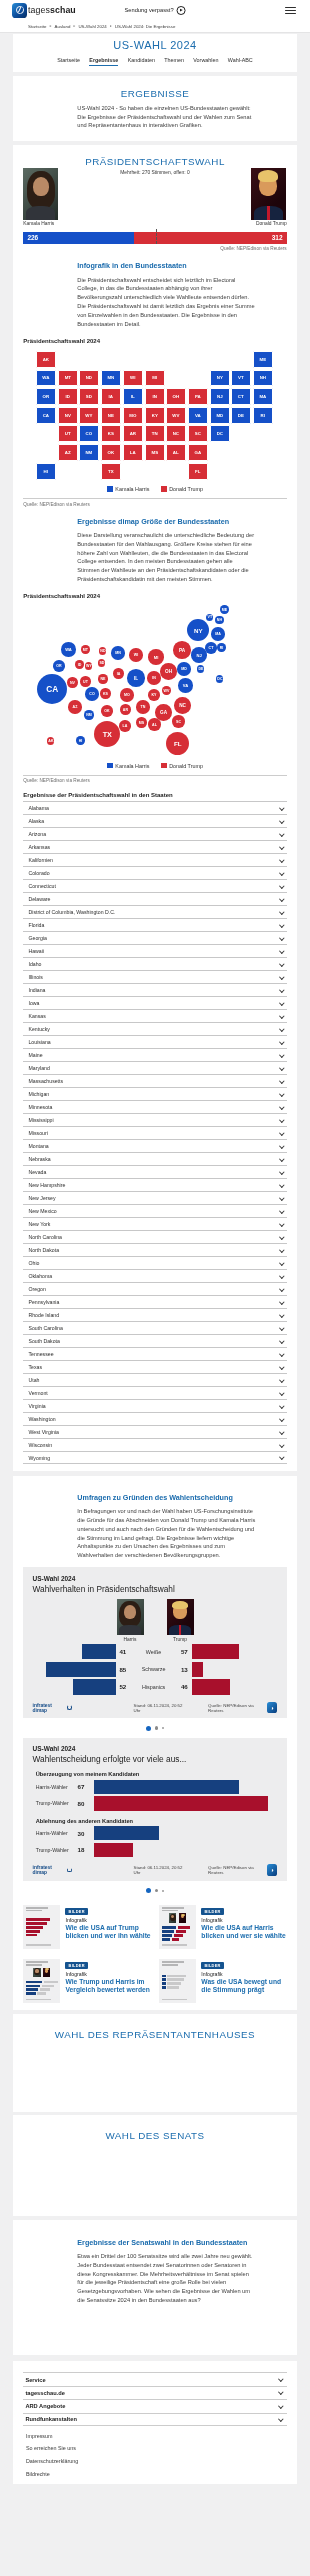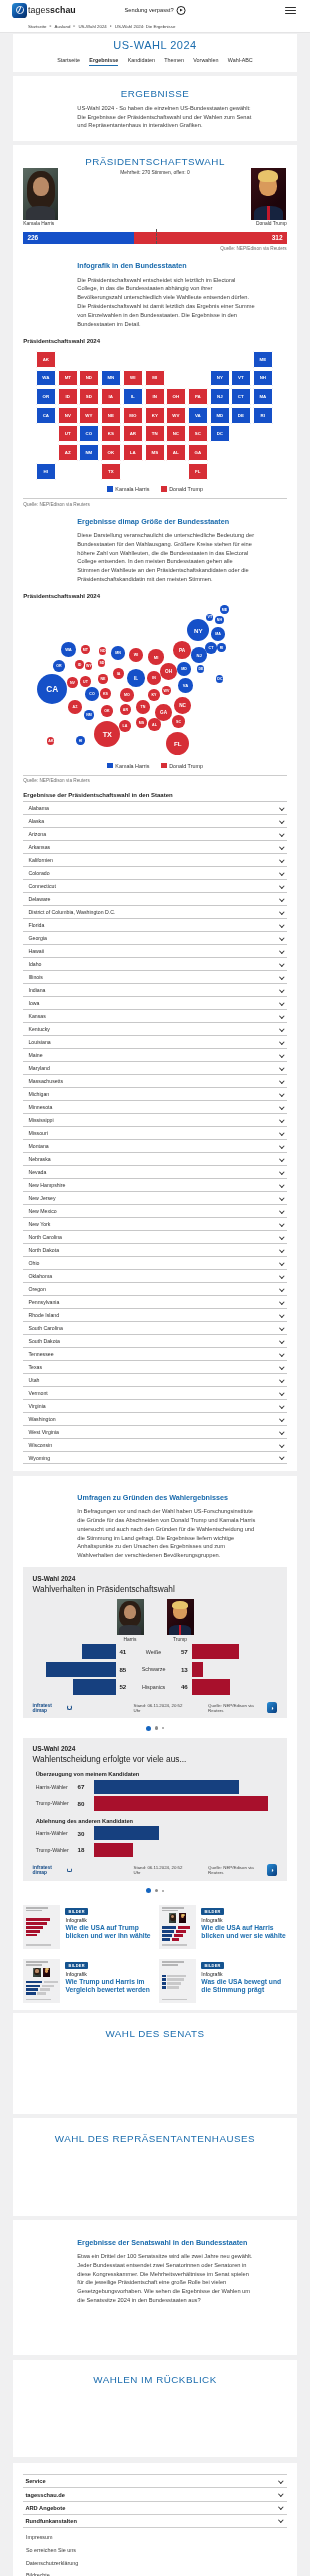--- a/index.html
+++ b/index.html
@@ -561,21 +561,21 @@
           <span class="chev"></span>
         </div>
         <div class="acc-row">
           <span>Wyoming</span>
           <span class="chev"></span>
         </div>
       </div>
   </section>
 
   <section class="card">
-    <h3 class="sub">Umfragen zu Gründen des Wahlergebnisses</h3>
+    <h3 class="sub">Umfragen zu Gründen des Wahlentscheidung</h3>
     <p class="body-text">In Befragungen vor und nach der Wahl haben US-Forschungsinstitute die Gründe für das Abschneiden von Donald Trump und Kamala Harris untersucht und auch nach den Gründen für die Wahlentscheidung und die Stimmung im Land gefragt. Die Ergebnisse liefern wichtige Anhaltspunkte zu den Ursachen des Ergebnisses und zum Wahlverhalten der verschiedenen Bevölkerungsgruppen.</p>
 
     <div class="infocard">
       <div class="ic-kicker">US-Wahl 2024</div>
       <div class="ic-title">Wahlverhalten in Präsidentschaftswahl</div>
       <div class="ic-photos">
         <div class="ic-ph"><div class="portrait p-harris">
               <span class="hair"></span>
               <span class="face"></span>
               <span class="suit"></span>
@@ -791,36 +791,33 @@
                 <div class="th-bar gray" style="width: 11.6px;"></div>
               </div>
             </div>
             <div class="th-foot"></div>
           </div>
           <div><span class="t-badge">BILDER</span><div class="t-kicker">Infografik</div><div class="t-title">Was die USA bewegt und die Stimmung prägt</div></div>
         </div>
       </div>
   </section>
 
+  <section class="card title-only h-house">
+    <h2 class="sec-title">WAHL DES REPRÄSENTANTENHAUSES</h2>
+  </section>
+
   <section class="card title-only h-senate">
     <h2 class="sec-title">WAHL DES SENATS</h2>
-  </section>
-
-  <section class="card title-only h-house">
-    <h2 class="sec-title">WAHL DES REPRÄSENTANTENHAUSES</h2>
   </section>
 
   <section class="card senres">
     <h3 class="sub">Ergebnisse der Senatswahl in den Bundesstaaten</h3>
     <p class="body-text">Etwa ein Drittel der 100 Senatssitze wird alle zwei Jahre neu gewählt. Jeder Bundesstaat entsendet zwei Senatorinnen oder Senatoren in diese Kongresskammer. Die Mehrheitsverhältnisse im Senat spielen für die jeweilige Präsidentschaft eine große Rolle bei vielen Gesetzgebungsvorhaben. Wie sehen die Ergebnisse der Wahlen um die Senatssitze 2024 in den Bundesstaaten aus?</p>
   </section>
 
-  <section class="card title-only h-retro">
-    <h2 class="sec-title">WAHLEN IM RÜCKBLICK</h2>
-  </section>
 
   <footer class="card footer">
     <div id="footerAcc">
         <div class="f-row">
           <span>Service</span>
           <span class="chev"></span>
         </div>
         <div class="f-row">
           <span>tagesschau.de</span>
           <span class="chev"></span>

